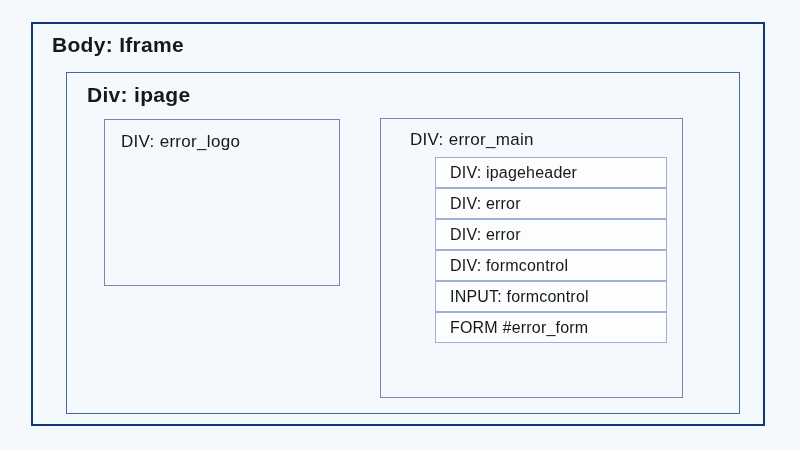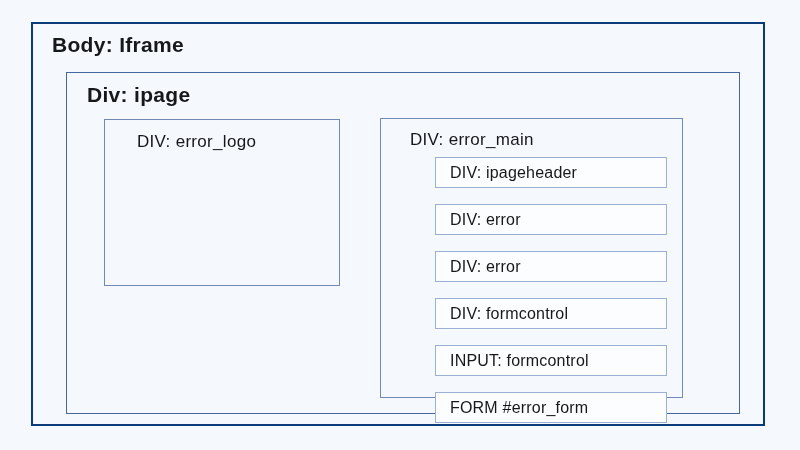--- a/index.html
+++ b/index.html
@@ -46,35 +46,35 @@
     font-size: 17px;
     font-weight: 400;
     letter-spacing: 0.3px;
     white-space: nowrap;
   }
   .box-logo {
     left: 37px; top: 46px;
     width: 236px; height: 167px;
     border: 1px solid #7289b6;
   }
-  .label-logo { left: 32px; top: 12px; }
+  .label-logo { left: 16px; top: 12px; }
   .box-main {
     left: 313px; top: 45px;
     width: 303px; height: 280px;
     border: 1px solid #7289b6;
     text-align: right;
   }
   .label-main { left: 29px; top: 11px; }
   .children {
     position: absolute;
     left: 54px; top: 38px;
     width: 232px;
     display: flex;
     flex-direction: column;
-    gap: 16px;
+    gap: 0;
   }
   .child-box {
     box-sizing: border-box;
     height: 31px;
     border: 1px solid #9cb0d3;
     background: #fbfdff;
     display: flex;
     align-items: center;
     padding-left: 14px;
   }

